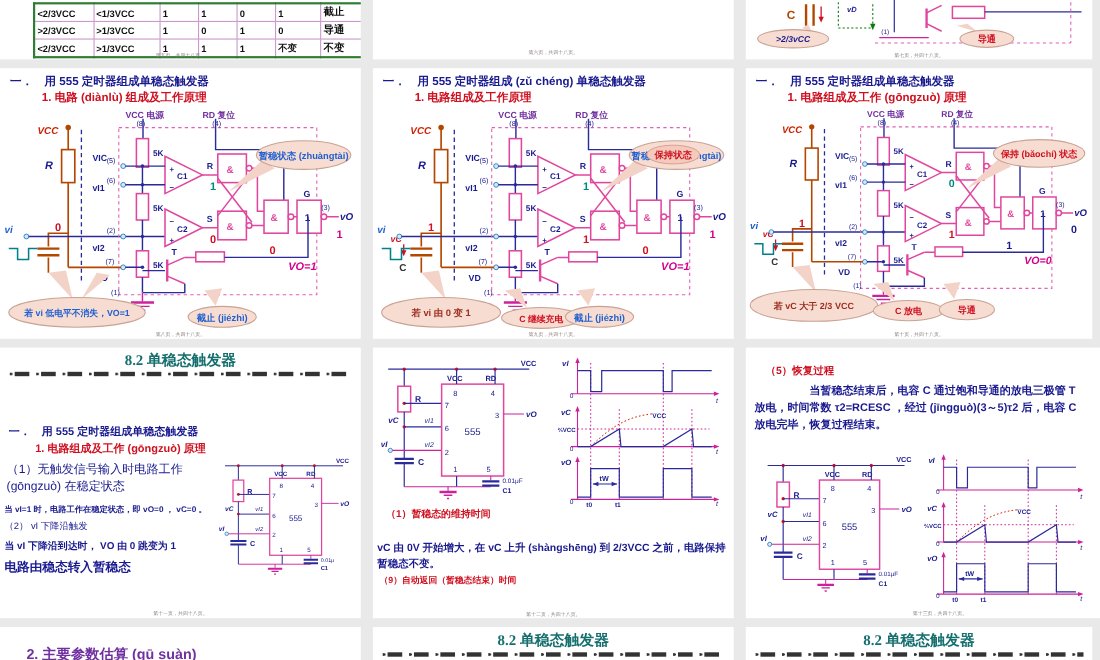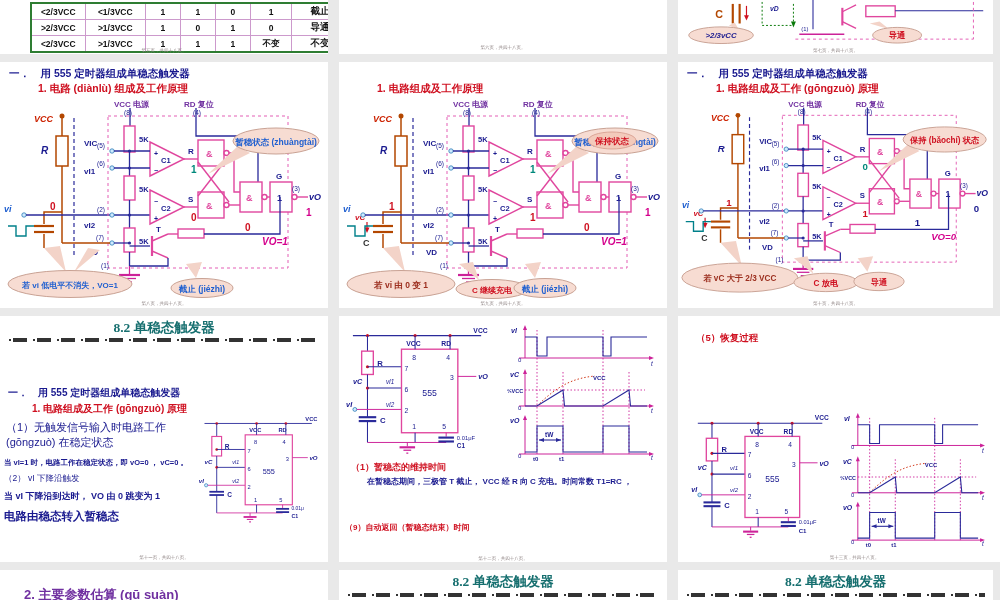--- a/index.html
+++ b/index.html
@@ -45,21 +45,21 @@
   
   .mono-0 .vc-lab,.mono-0 .cap-callout,.mono-0 .cs-red,.mono-0 .cs-red-bg{display:none}
   .mono-2 .cs-blue,.mono-2 .cs-red-bg{display:none}
   .bl-text{fill:#1f5fd0}
   .mono-1 .bl-text,.mono-2 .bl-text{fill:#9c2f1f}
   .t-callout-text{fill:#1f5fd0}
   .mono-2 .t-callout-text{fill:#cf1020}
   .mono-2 .vo-val,.mono-2 .gate-val{fill:#1a1a8f}
   
   .fn-table{position:absolute;left:30px;top:2px;width:320px;border-collapse:collapse;
-            border:2px solid #2e7d32;font-size:8.5px;font-weight:bold;color:#111;text-align:center}
+            border:2px solid #2e7d32;font-size:8.5px;font-weight:bold;color:#111;text-align:left}
   .fn-table td{border:1px solid #cc99cc;padding:1px 2px;height:12px}
   .fn-table td.state{font-size:9.5px}
   
   .sec82{position:absolute;left:0;right:0;text-align:center;font-family:"Liberation Serif",serif;
          font-weight:bold;color:#166f6f;font-size:13.5px}
   .deco{position:absolute;height:4px;background-repeat:repeat-x;
         background-image:radial-gradient(circle at 2px 2px,#333 1.2px,transparent 1.5px),
         repeating-linear-gradient(90deg,transparent 0 5px,#333 5px 19px,transparent 19px 24px);
         background-size:24px 4px,24px 4px}
   .txt{position:absolute;line-height:1.3}
@@ -267,20 +267,21 @@
         <text x="153" y="196.5" class="t-redv b" font-size="8" text-anchor="middle"></text>
       </g>
       <polygon points="186,168 196,182 202,166" class="f-callout"></polygon>
       <ellipse cx="202" cy="192" rx="31" ry="9.5" class="callout"></ellipse>
       <text x="202" y="195.5" class="b t-callout-text" font-size="8.5" text-anchor="middle">截止 (jiézhì)</text>
     </svg>
     <div class="caption">第八页，共四十八页。</div>
   </div>
 
   <div class="slide mono-1" style="left:339px;top:62px;width:328px;height:246px">
+    <div class="m-title">一．　用 555 定时器组成 (zǔ chéng) 单稳态触发器</div>
     <div class="m-sub">1. 电路组成及工作原理</div>
     <svg class="mono-svg" viewBox="0 0 326 206">
       <circle cx="62" cy="20" r="2.5" class="f-or"></circle>
       <line x1="62" y1="20" x2="62" y2="147" class="st-or"></line>
       <text x="34" y="26" class="t-red b i" font-size="9">VCC</text>
       <rect x="56" y="40" width="12" height="30" class="st-or-r"></rect>
       <text x="41" y="58" class="t-navy b i" font-size="10">R</text>
       <line x1="74" y1="22" x2="74" y2="160" class="st-navy-dash"></line>
       <polyline points="62,116 44,116 44,128" class="st-or"></polyline>
       <line x1="34" y1="130" x2="54" y2="130" class="st-or th"></line>
@@ -690,27 +691,28 @@
       <line x1="32" y1="120" x2="54" y2="120" class="st-nv2"></line>
       <polygon points="32,120 37,118 37,122" class="f-nv"></polygon>
         <polygon points="54,120 49,118 49,122" class="f-nv"></polygon>
       <text x="38" y="117" class="t-navy b" font-size="6.5">tW</text>
       <text x="26" y="141" class="t-navy b" font-size="6">t0</text>
       <text x="52" y="141" class="t-navy b" font-size="6">t1</text>
       <text x="11" y="138" class="t-navy" font-size="6">0</text>
       <text x="144" y="140" class="t-navy i" font-size="6.5">t</text>
     </svg>
     <div class="txt" style="left:12px;top:146px;font-size:9px;font-weight:bold;color:#cf1020">（1）暂稳态的维持时间</div>
-    <div class="txt" style="left:28px;top:161px;width:296px;font-size:8px;font-weight:bold;color:#1a1a8f">在暂稳态期间，三极管 T 截止， VCC 经 R 向 C 充电。时间常数 T1=RC ，</div>
+    <div class="txt" style="left:4px;top:176px;width:320px;font-size:9.5px;font-weight:bold;color:#1a1a8f;line-height:1.5">vC 由 0V 开始增大，在 vC 上升 (shàngshēng) 到 2/3VCC 之前，电路保持暂稳态不变。</div>
     <div class="txt" style="left:6px;top:207px;font-size:8px;font-weight:bold;color:#cf1020">（9）自动返回（暂稳态结束）时间</div>
     <div class="caption" style="bottom:1px">第十二页，共四十八页。</div>
   </div>
 
   <div class="slide" style="left:678px;top:316px;width:353px;height:246px">
     <div class="txt" style="left:18px;top:16px;font-size:9.5px;font-weight:bold;color:#cf1020">（5）恢复过程</div>
+    <div class="txt" style="left:8px;top:32px;width:300px;font-size:10px;font-weight:bold;color:#1a1a8f;line-height:1.55;text-indent:5em">当暂稳态结束后，电容 C 通过饱和导通的放电三极管 T 放电，时间常数 τ2=RCESC ，经过 (jīngguò)(3～5)τ2 后，电容 C 放电完毕，恢复过程结束。</div>
     <svg viewBox="0 0 150 140" style="position:absolute;left:12px;top:94px;width:142px;height:132px">
       <line x1="8" y1="14" x2="140" y2="14" class="st-nv2"></line>
       <text x="132" y="11" class="t-navy b" font-size="7">VCC</text>
       <circle cx="23" cy="14" r="1.6" class="f-red"></circle>
         <circle cx="72" cy="14" r="1.6" class="f-red"></circle>
         <circle cx="108" cy="14" r="1.6" class="f-red"></circle>
       <line x1="23" y1="14" x2="23" y2="30" class="st-nv2"></line>
       <rect x="17" y="30" width="12" height="24" class="st-pink-r"></rect>
       <text x="33" y="45" class="t-navy b" font-size="8">R</text>
       <line x1="23" y1="54" x2="23" y2="98" class="st-nv2"></line>

